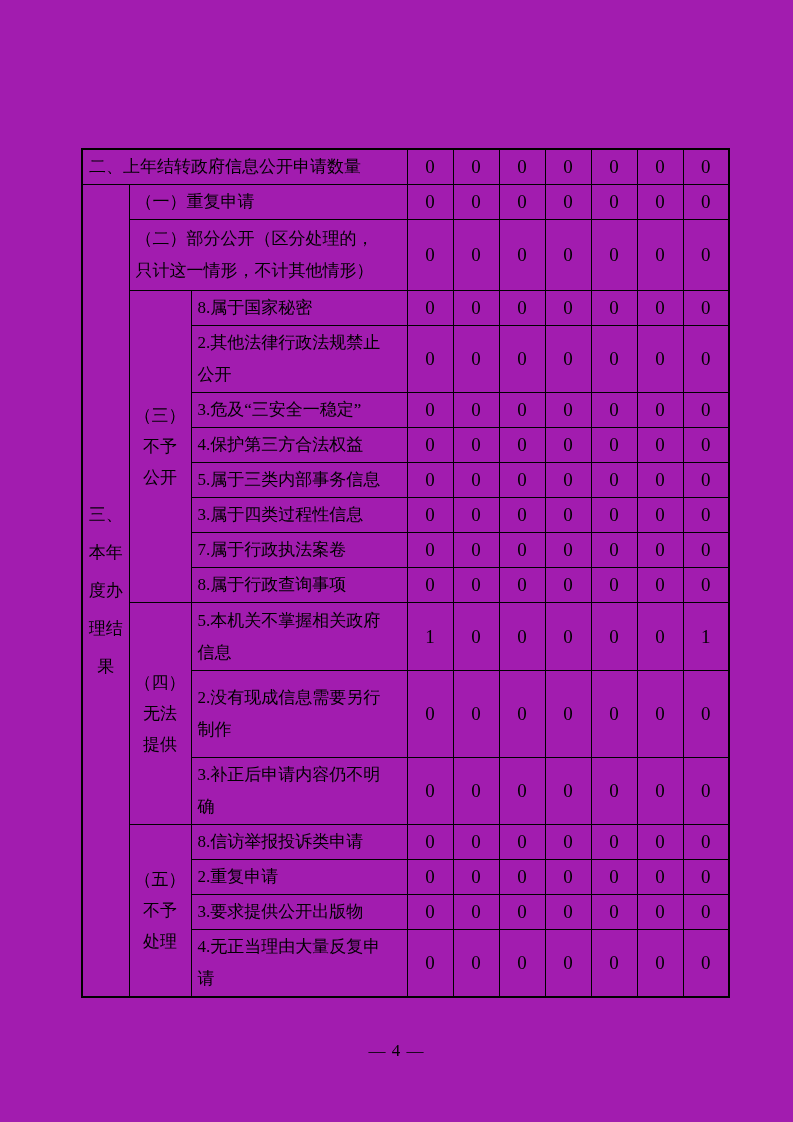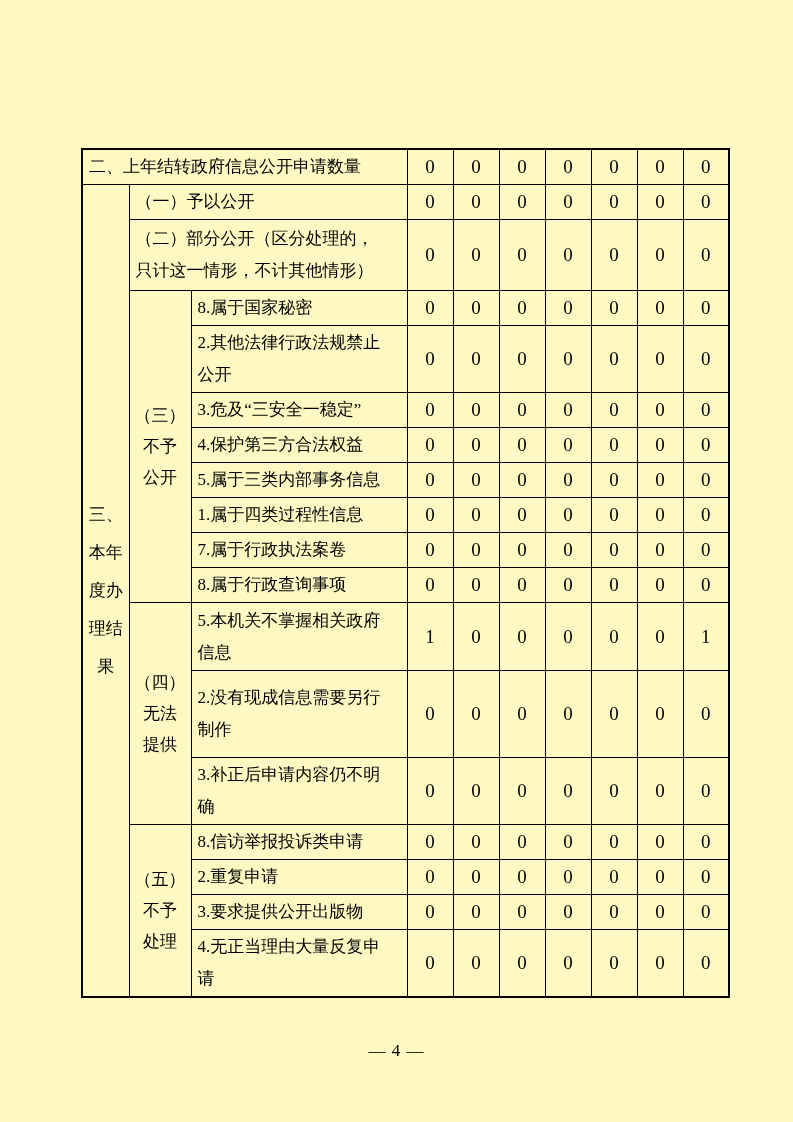--- a/index.html
+++ b/index.html
@@ -4,21 +4,21 @@
 <style>
   html, body {
     margin: 0;
     padding: 0;
     background: #ffffff;
   }
   .page {
     position: relative;
     width: 793px;
     height: 1122px;
-    background: #fef9c3;
+    background: #a21caf;
     font-family: "Liberation Serif", "DejaVu Serif", serif;
     color: #000000;
     overflow: hidden;
   }
   table.report {
     position: absolute;
     left: 81px;
     top: 148px;
     width: 647px;
     border-collapse: collapse;
@@ -96,21 +96,21 @@
           <td class="num">0</td>
           <td class="num">0</td>
         </tr>
 
       <tr style="height:33px">
         <td rowspan="17" class="result">三、
 本年
 度办
 理结
 果</td>
-        <td colspan="2" class="lab">（一）予以公开</td>
+        <td colspan="2" class="lab">（一）重复申请</td>
       <td class="num">0</td>
           <td class="num">0</td>
           <td class="num">0</td>
           <td class="num">0</td>
           <td class="num">0</td>
           <td class="num">0</td>
           <td class="num">0</td>
         </tr>
 
       <tr style="height:71px">
@@ -173,21 +173,21 @@
         <td class="lab">5.属于三类内部事务信息</td>
       <td class="num">0</td>
           <td class="num">0</td>
           <td class="num">0</td>
           <td class="num">0</td>
           <td class="num">0</td>
           <td class="num">0</td>
           <td class="num">0</td>
         </tr>
       <tr style="height:35px">
-        <td class="lab">1.属于四类过程性信息</td>
+        <td class="lab">3.属于四类过程性信息</td>
       <td class="num">0</td>
           <td class="num">0</td>
           <td class="num">0</td>
           <td class="num">0</td>
           <td class="num">0</td>
           <td class="num">0</td>
           <td class="num">0</td>
         </tr>
       <tr style="height:33px">
         <td class="lab">7.属于行政执法案卷</td>

